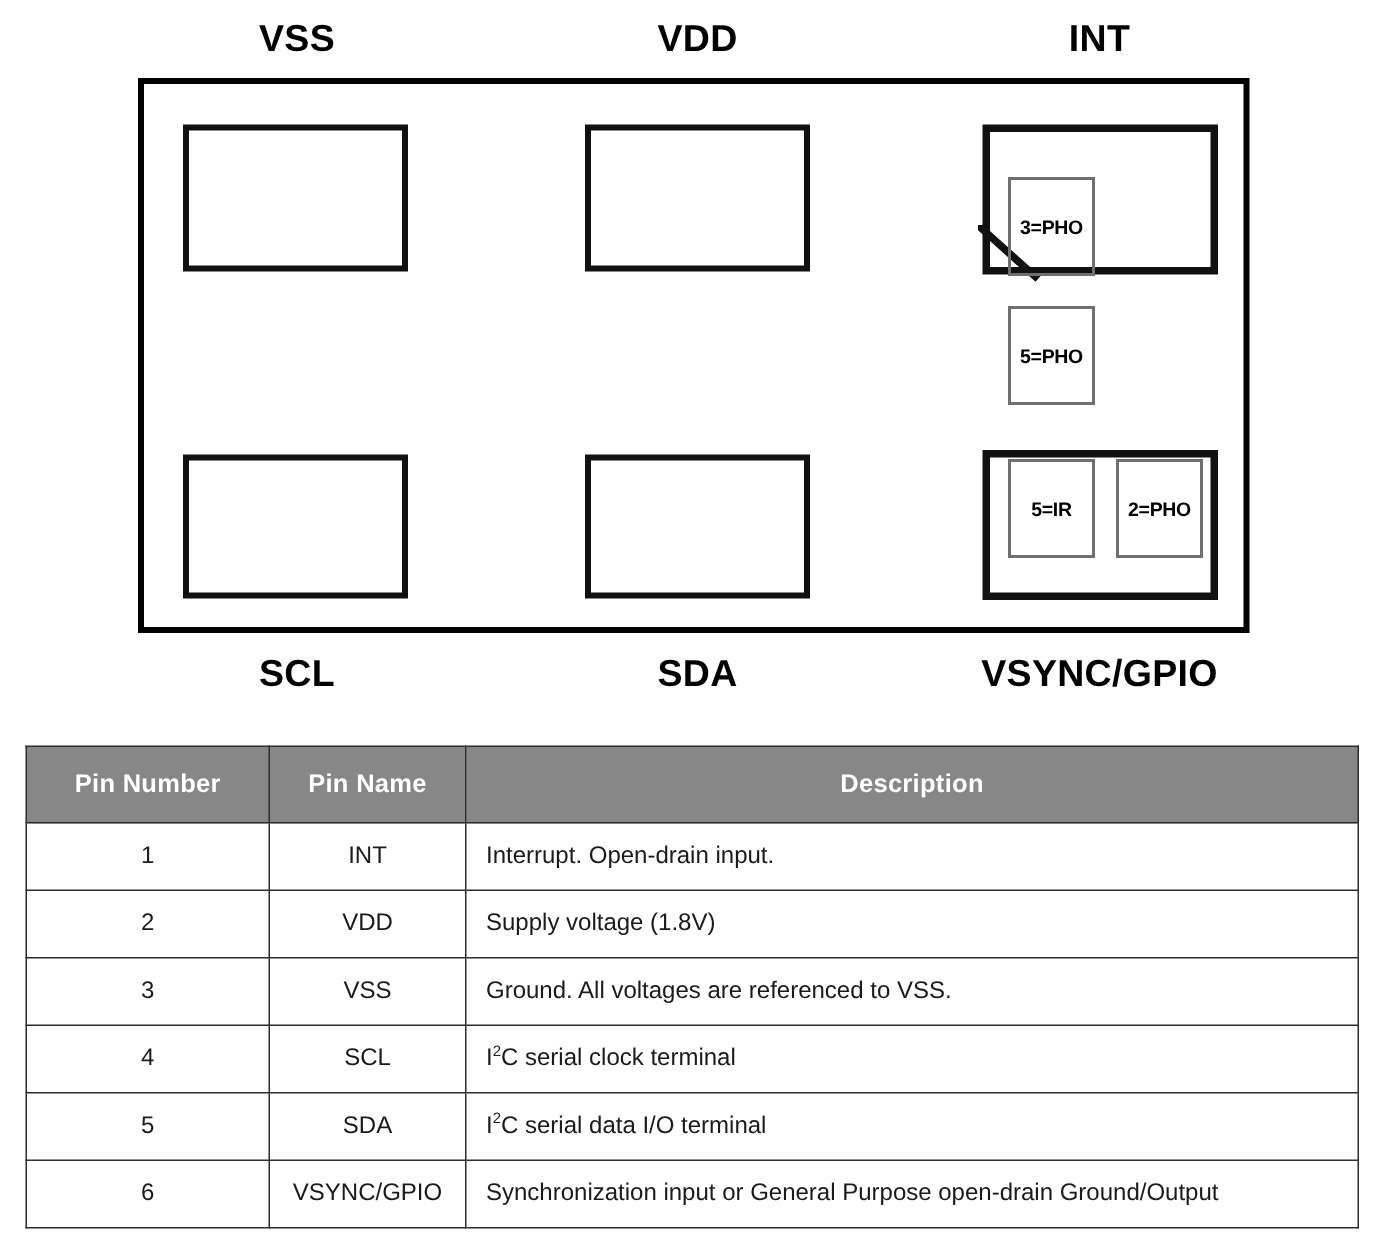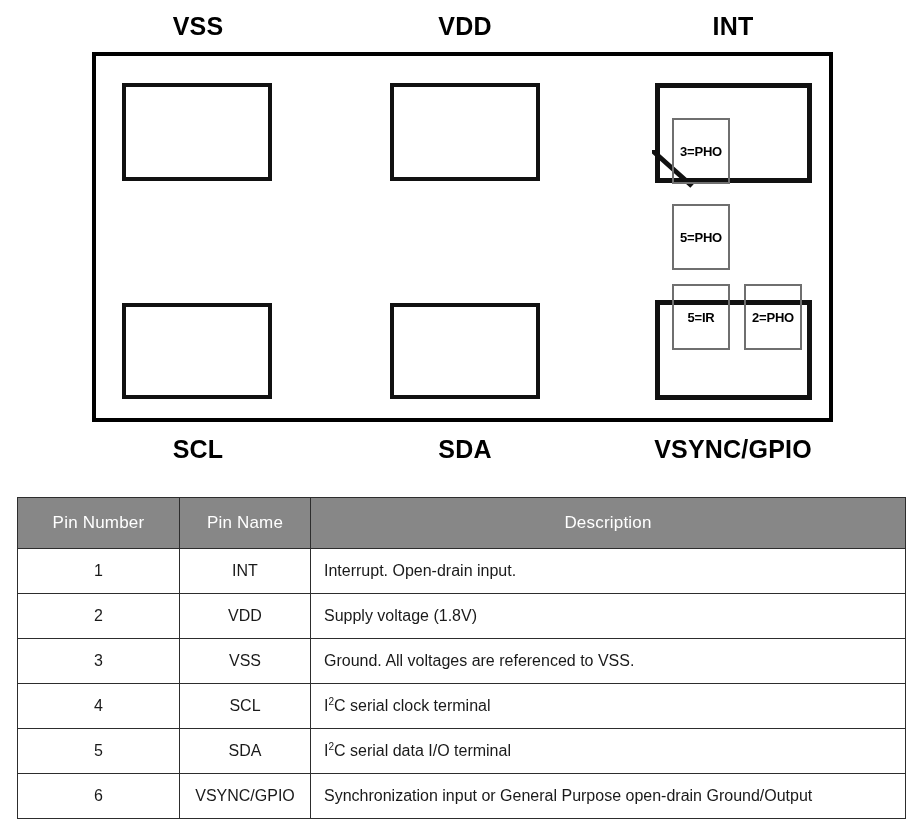--- a/index.html
+++ b/index.html
@@ -115,21 +115,21 @@
     font-weight: bold;
     font-size: 13px;
     color: #000000;
     white-space: nowrap;
     letter-spacing: -0.2px;
   }
   .cell.col-l { left: 0px; }
   .cell.col-r { left: 72px; }
   .cell.row-0 { top: 0px; }
   .cell.row-1 { top: 86px; }
-  .cell.row-2 { top: 166px; }
+  .cell.row-2 { top: 188px; }
 
   
   #pin-table-wrap {
     position: absolute;
     left: 17px;
     top: 497px;
     width: 888px;
   }
   table#pin-table {
     border-collapse: collapse;
@@ -138,21 +138,21 @@
     font-family: "Liberation Sans", "DejaVu Sans", sans-serif;
   }
   table#pin-table col.c-num  { width: 162px; }
   table#pin-table col.c-name { width: 131px; }
   table#pin-table col.c-desc { width: 595px; }
 
   #pin-table thead th {
     background: #878787;
     color: #ffffff;
     font-size: 17px;
-    font-weight: normal;
+    font-weight: bold;
     height: 50px;
     border: 1px solid #2d2d2d;
     padding: 0 10px;
     letter-spacing: 0.2px;
   }
   #pin-table thead th.h-num,
   #pin-table thead th.h-name,
   #pin-table thead th.h-desc { text-align: center; }
 
   #pin-table tbody td {

